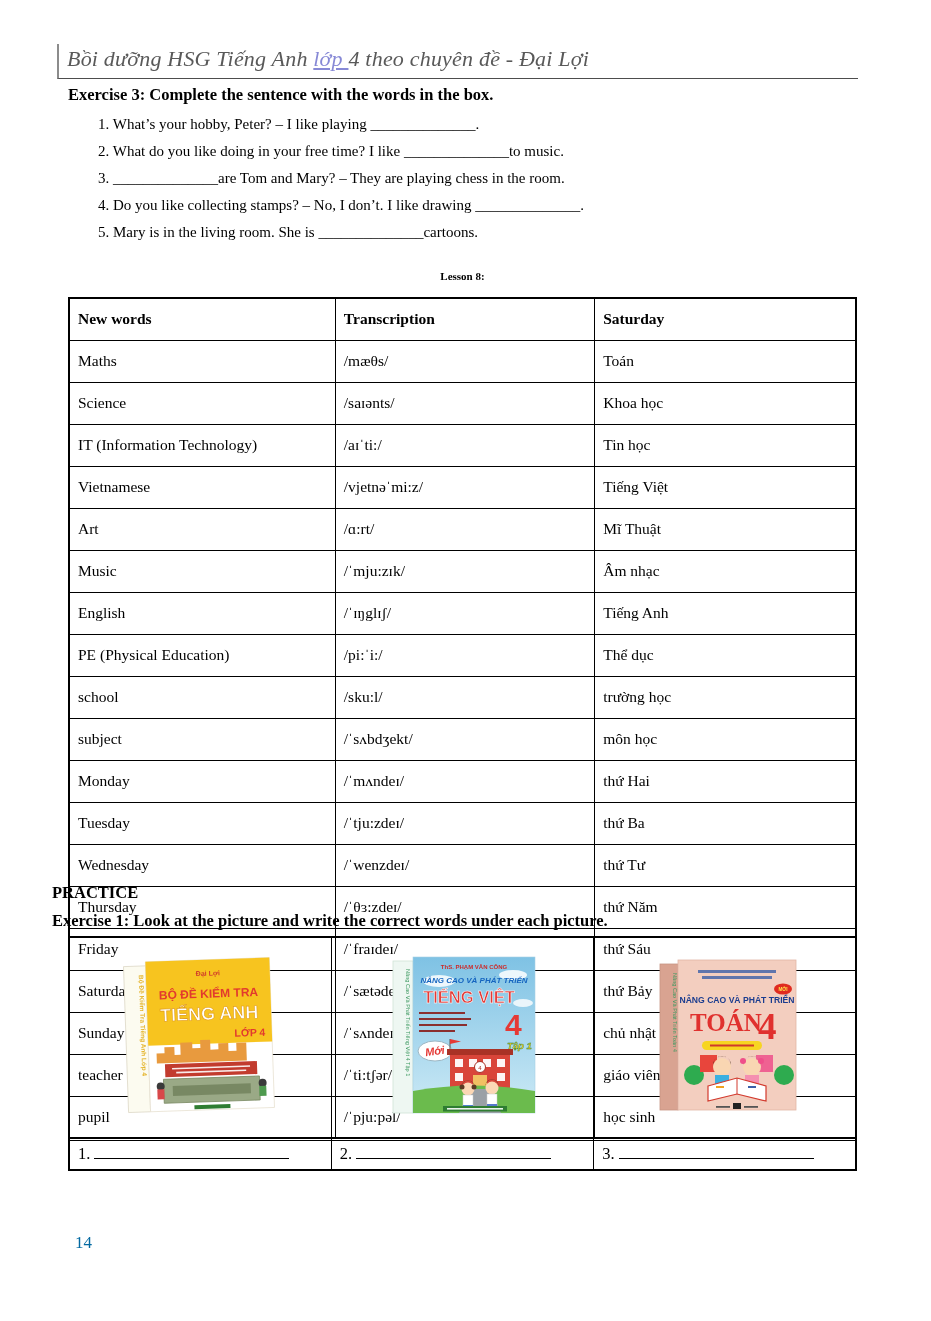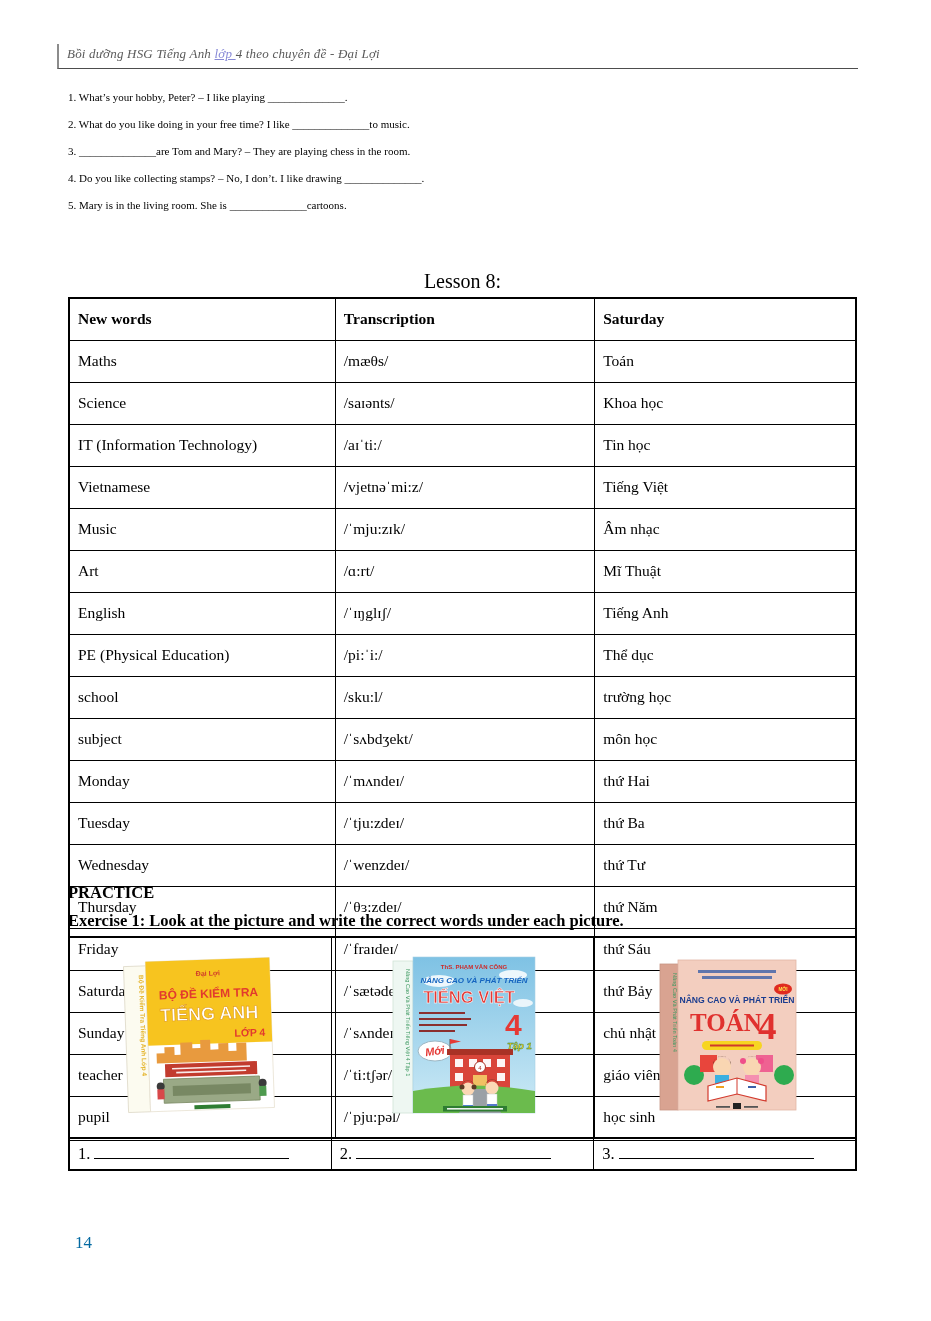--- a/index.html
+++ b/index.html
@@ -3,50 +3,50 @@
 <meta charset="utf-8">
 <style>
   * { margin:0; padding:0; box-sizing:border-box; }
   html,body { background:#fff; }
   body { width:931px; height:1321px; position:relative; font-family:"Liberation Serif","DejaVu Serif",serif; color:#000; overflow:hidden; }
 
   .doc-header {
     position:absolute; left:57px; top:44px; width:801px;
     border-left:2px solid #8c8c8c; border-bottom:1px solid #4d4d4d;
     padding:2px 0 6px 8px;
-    font-style:italic; font-size:13px; color:#595959; letter-spacing:0.2px;
+    font-style:italic; font-size:22px; color:#595959; letter-spacing:0.2px;
   }
   .doc-header .hlink { color:#8789d6; text-decoration:underline; cursor:pointer; }
 
   .ex3 { position:absolute; left:68px; top:84px; width:789px; }
   .h-bold { font-weight:bold; font-size:16.5px; line-height:22px; }
   .ex3 .h-bold { margin-bottom:5px; }
-  .sentence { font-size:11px; line-height:27px; white-space:pre-wrap; }
+  .sentence { font-size:15px; line-height:27px; white-space:pre-wrap;margin-left:30px; }
 
   .lesson-title {
     position:absolute; left:68px; top:270px; width:789px;
-    text-align:center; font-weight:normal; font-size:20px;
+    text-align:center; font-weight:bold; font-size:11px;
   }
 
   table.vocab {
     position:absolute; left:68px; top:297px; width:789px;
     border-collapse:collapse; font-size:15.5px;
     border:2px solid #000;
   }
   table.vocab th, table.vocab td {
     border:1px solid #000; text-align:left;
     height:42px; padding:0 4px 0 8px; line-height:24px;
     vertical-align:middle; font-size:15.5px;
   }
   table.vocab th { font-weight:bold; }
   table.vocab .c1 { width:267px; }
   table.vocab .c2 { width:260px; }
   table.vocab .c3 { width:262px; }
 
-  .practice-block { position:absolute; left:68px; top:882px; width:789px; }
+  .practice-block { position:absolute; left:52px; top:882px; width:789px; }
   .practice-block .t2 { margin-top:6px; }
 
   table.pics {
     position:absolute; left:68px; top:936px; width:789px;
     border-collapse:collapse; border:2px solid #000;
   }
   table.pics td { border:1px solid #000; }
   table.pics tr.imgs td { height:170px; text-align:center; vertical-align:middle; padding:17px; width:263px; }
   table.pics tr.answers td { height:29px; font-size:16.5px; padding:2px 6px 4px 8px; vertical-align:middle; }
   .blank-line { display:inline-block; width:195px; height:15px; border-bottom:1.6px solid #000; margin-left:4px; }
@@ -55,20 +55,21 @@
 
   svg text { font-family:"Liberation Sans","DejaVu Sans",sans-serif; }
   svg .serif { font-family:"Liberation Serif","DejaVu Serif",serif; }
 </style>
 </head>
 <body>
 
 <div class="doc-header"><span>Bồi dưỡng HSG Tiếng Anh </span><span class="hlink">lớp </span><span>4 theo chuyên đề - Đại Lợi</span></div>
 
 <div class="ex3">
+  <div class="h-bold">Exercise 3: Complete the sentence with the words in the box.</div>
   <div>
 
   <div class="sentence">1. What’s your hobby, Peter? – I like playing ______________.</div>
       <div class="sentence">2. What do you like doing in your free time? I like ______________to music.</div>
       <div class="sentence">3. ______________are Tom and Mary? – They are playing chess in the room.</div>
       <div class="sentence">4. Do you like collecting stamps? – No, I don’t. I like drawing ______________.</div>
       <div class="sentence">5. Mary is in the living room. She is ______________cartoons.</div>
     </div>
 </div>
 
@@ -102,29 +103,29 @@
         <td class="c3">Tin học</td>
       </tr>
 
       <tr>
         <td class="c1">Vietnamese</td>
         <td class="c2">/vjetnəˈmi:z/</td>
         <td class="c3">Tiếng Việt</td>
       </tr>
 
       <tr>
+        <td class="c1">Art</td>
+        <td class="c2">/ɑ:rt/</td>
+        <td class="c3">Mĩ Thuật</td>
+      </tr>
+
+      <tr>
         <td class="c1">Music</td>
         <td class="c2">/ˈmju:zɪk/</td>
         <td class="c3">Âm nhạc</td>
-      </tr>
-
-      <tr>
-        <td class="c1">Art</td>
-        <td class="c2">/ɑ:rt/</td>
-        <td class="c3">Mĩ Thuật</td>
       </tr>
 
       <tr>
         <td class="c1">English</td>
         <td class="c2">/ˈɪŋglɪʃ/</td>
         <td class="c3">Tiếng Anh</td>
       </tr>
 
       <tr>
         <td class="c1">PE (Physical Education)</td>

